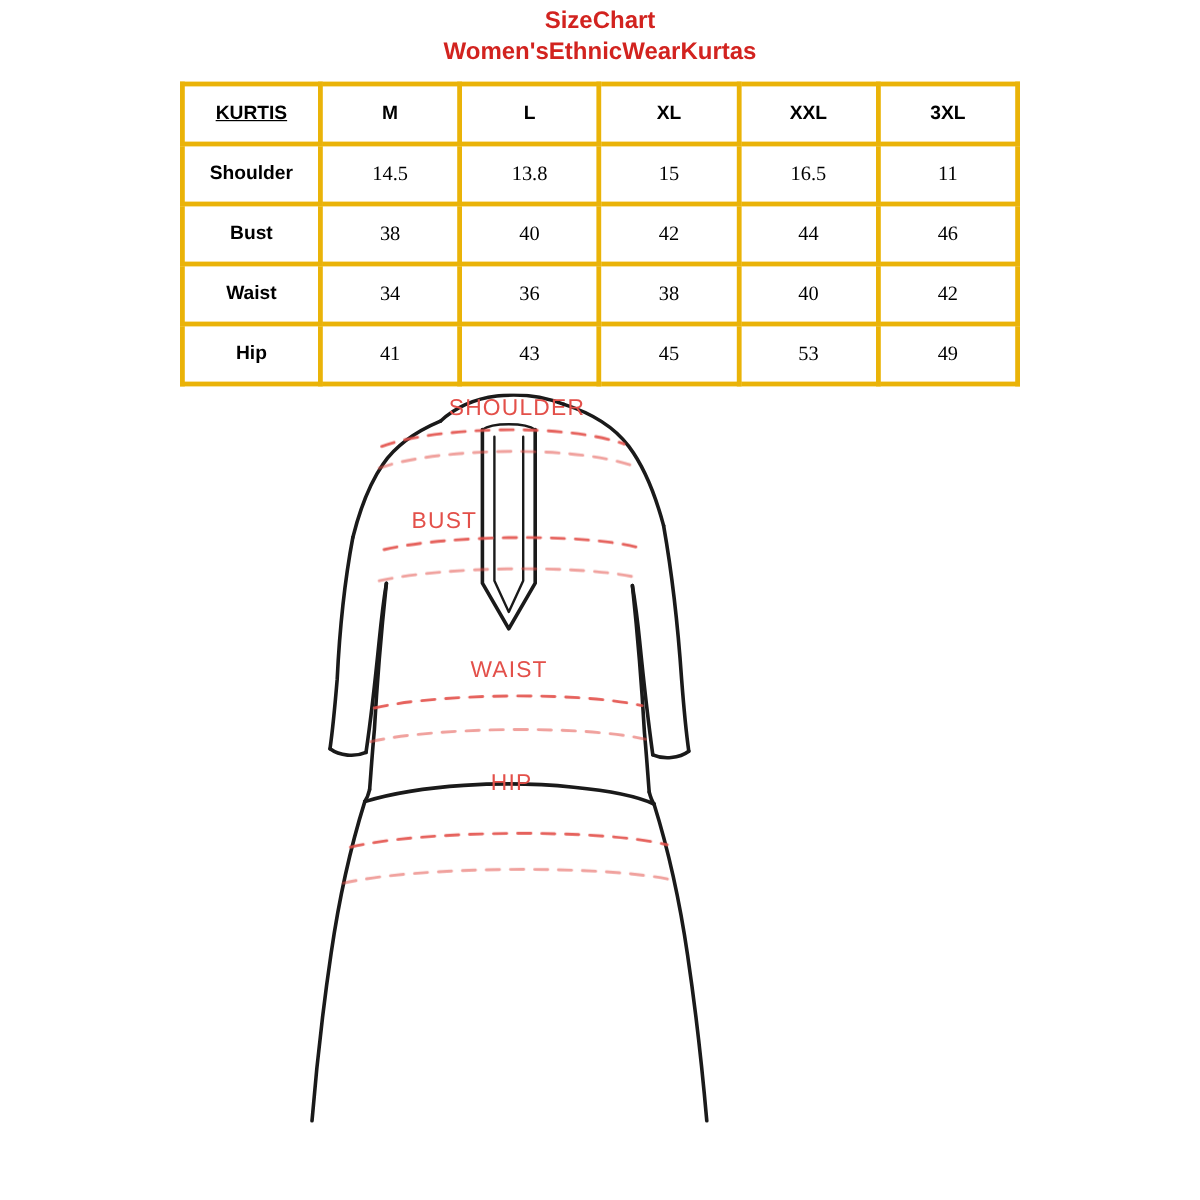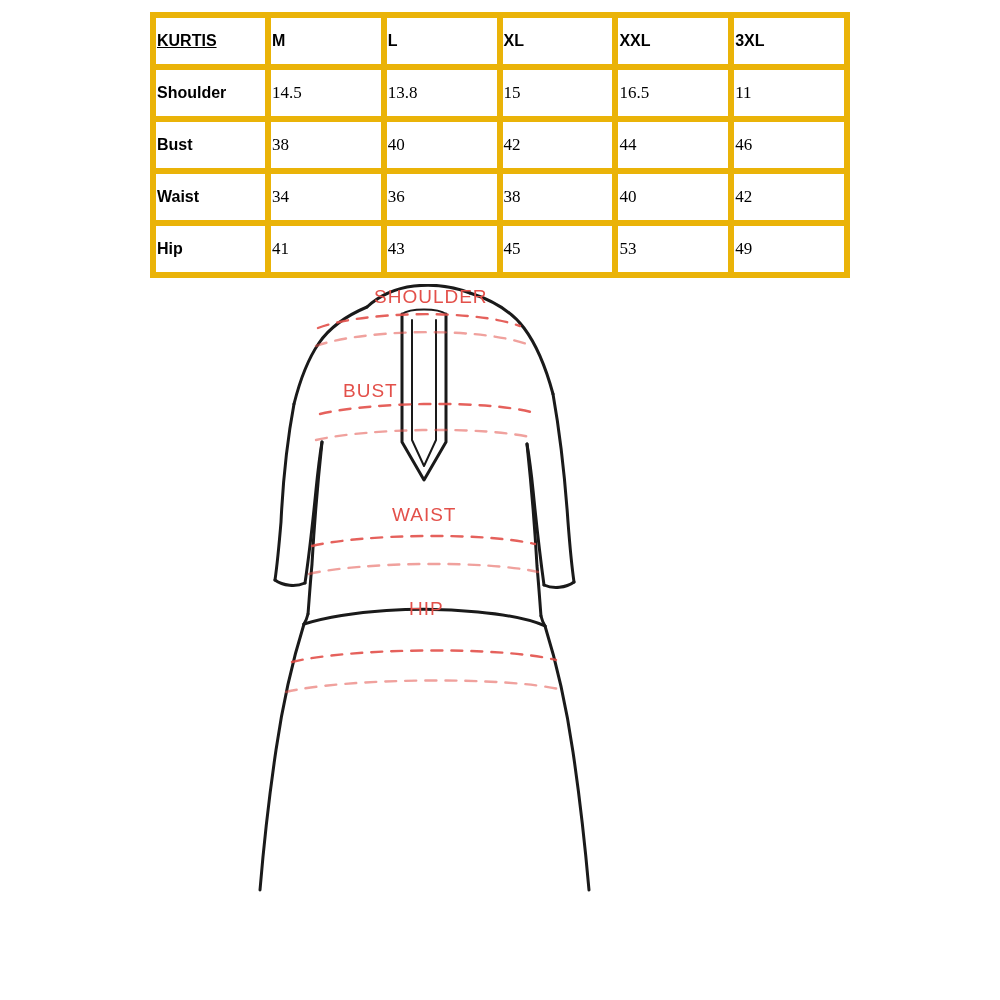--- a/index.html
+++ b/index.html
@@ -34,23 +34,23 @@
   .title-line.second {
     font-size: 20px;
   }
   table.size-table {
     border-collapse: collapse;
     margin: 12px auto 0 auto;
     width: 700px;
     table-layout: fixed;
   }
   table.size-table td, table.size-table th {
-    border: 6px solid #eab308;
+    border: 4px solid #eab308;
     height: 44px;
-    text-align: left;
+    text-align: center;
     vertical-align: middle;
     font-size: 17px;
     font-weight: normal;
     font-family: "Liberation Serif", serif;
   }
   table.size-table th {
     font-family: "Liberation Sans", sans-serif;
     font-weight: bold;
     font-size: 16px;
   }
@@ -82,20 +82,24 @@
     font-family: "Liberation Sans", sans-serif;
     font-size: 19px;
     letter-spacing: 1px;
   }
 </style>
 </head>
 <body>
 
 <div class="page">
 
+  <div class="title-block">
+    <div class="title-line">SizeChart</div>
+    <div class="title-line second">Women'sEthnicWearKurtas</div>
+  </div>
 
   <table class="size-table">
     <colgroup>
       <col class="first">
       <col>
         <col>
         <col>
         <col>
         <col>
     </colgroup>

